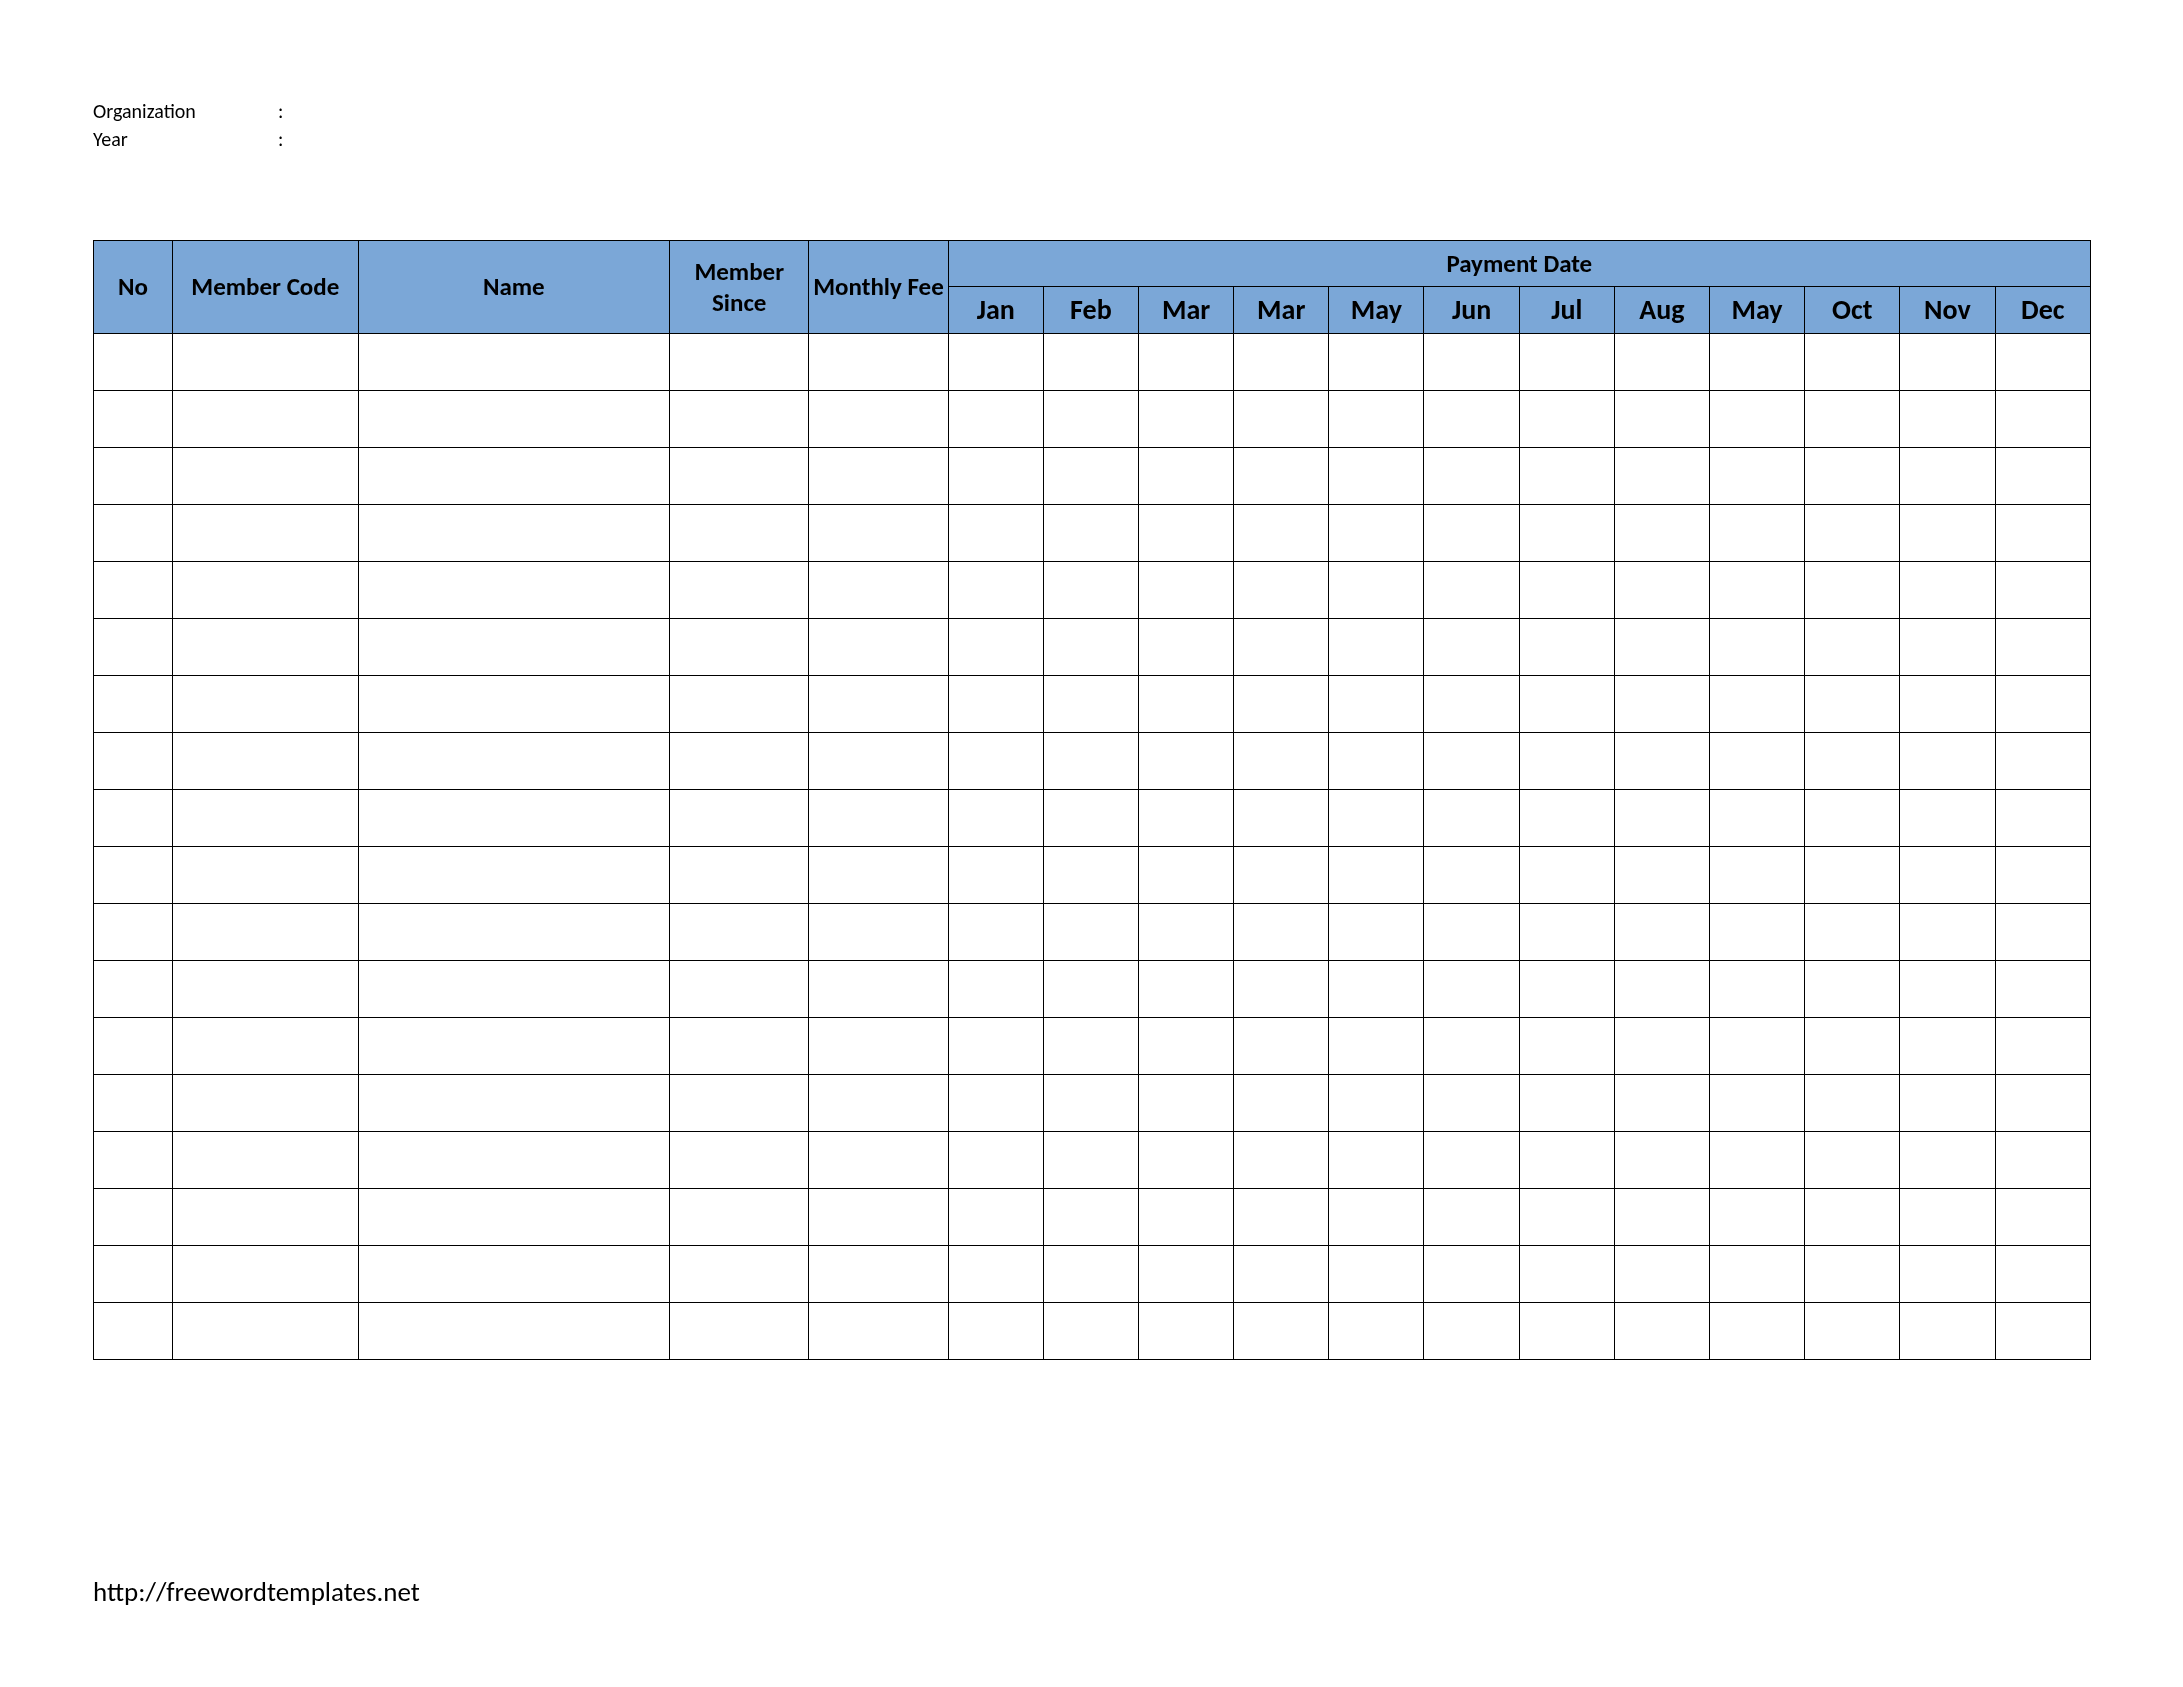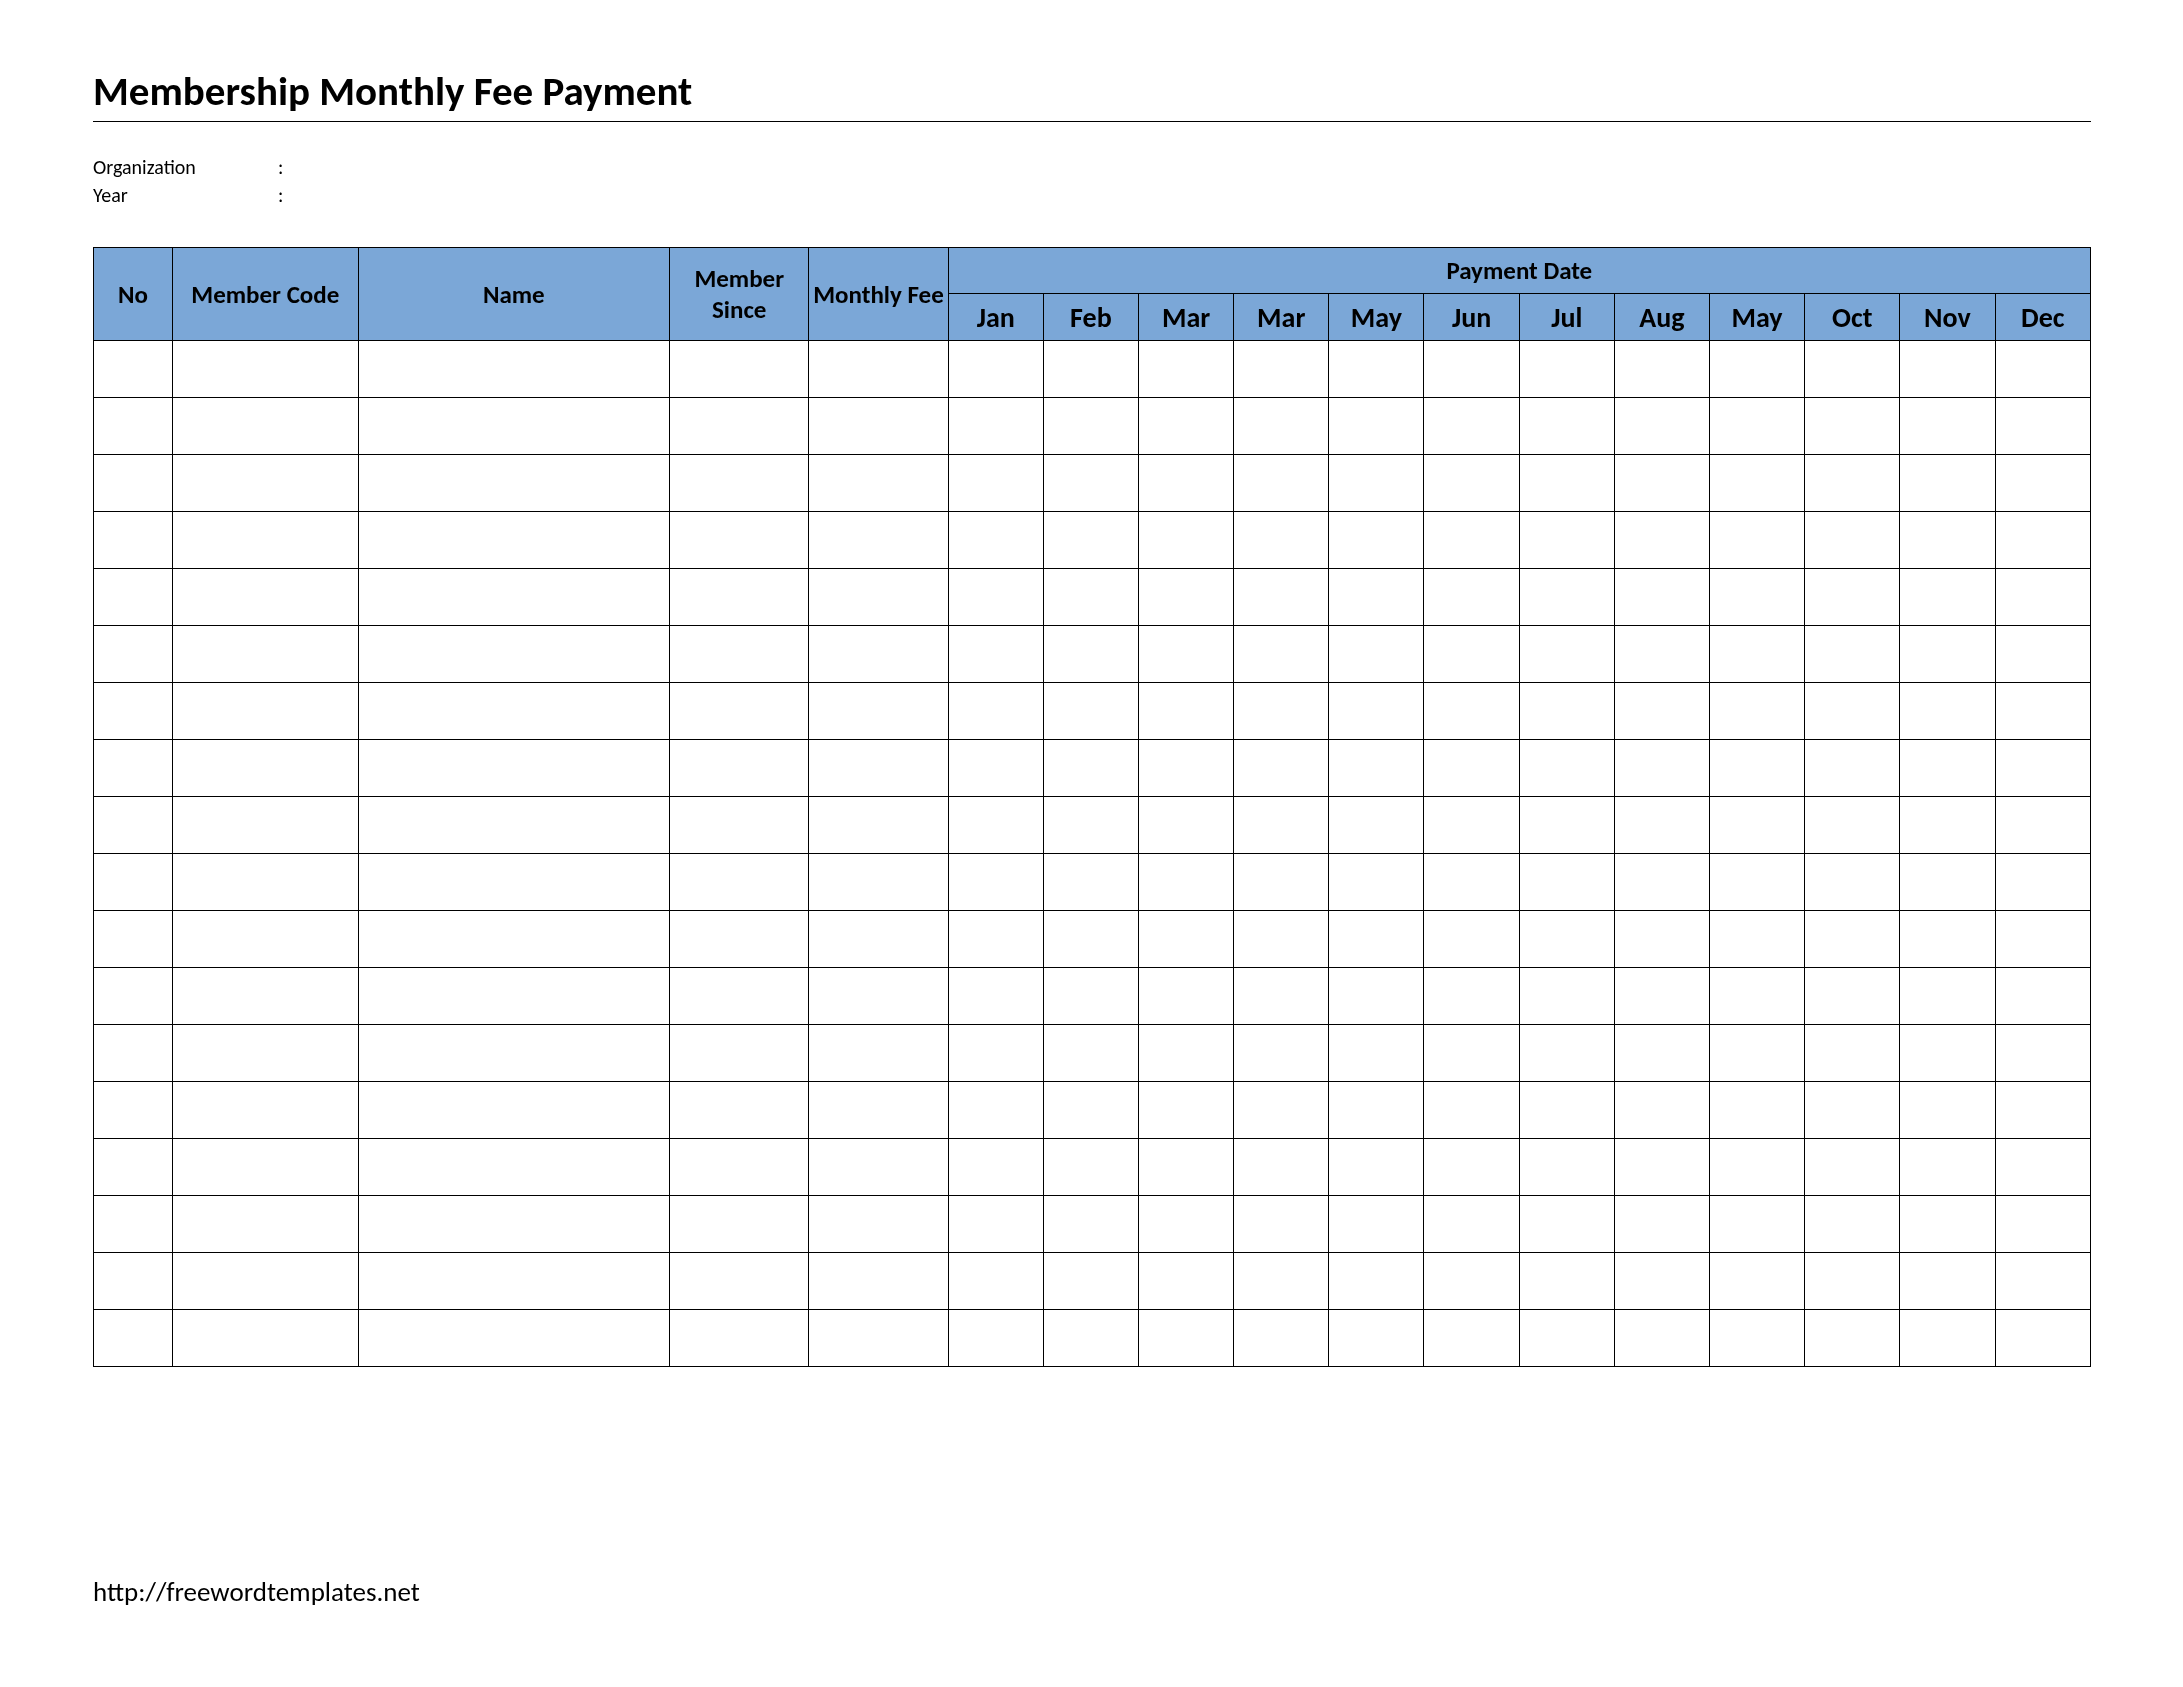--- a/index.html
+++ b/index.html
@@ -36,21 +36,21 @@
   .meta-label {
     width: 185px;
   }
   .meta-colon {
     width: 13.2px;
   }
   .meta-value {
     flex: 1;
   }
   .table-wrap {
-    margin-top: 40px;
+    margin-top: 89px;
   }
   table {
     border-collapse: collapse;
     width: 1998px;
     table-layout: fixed;
   }
   th, td {
     border: 1.3px solid #000;
   }
   thead th {
@@ -82,21 +82,20 @@
     position: absolute;
     left: 93px;
     bottom: 79px;
     font-size: 27px;
   }
 </style>
 </head>
 <body>
 
 <div class="page">
-  <div class="title">Membership Monthly Fee Payment</div>
 
   <div class="meta">
     <div class="meta-row">
       <span class="meta-label">Organization</span>
       <span class="meta-colon">:</span>
       <span class="meta-value"></span>
     </div>
     <div class="meta-row">
       <span class="meta-label">Year</span>
       <span class="meta-colon">:</span>

